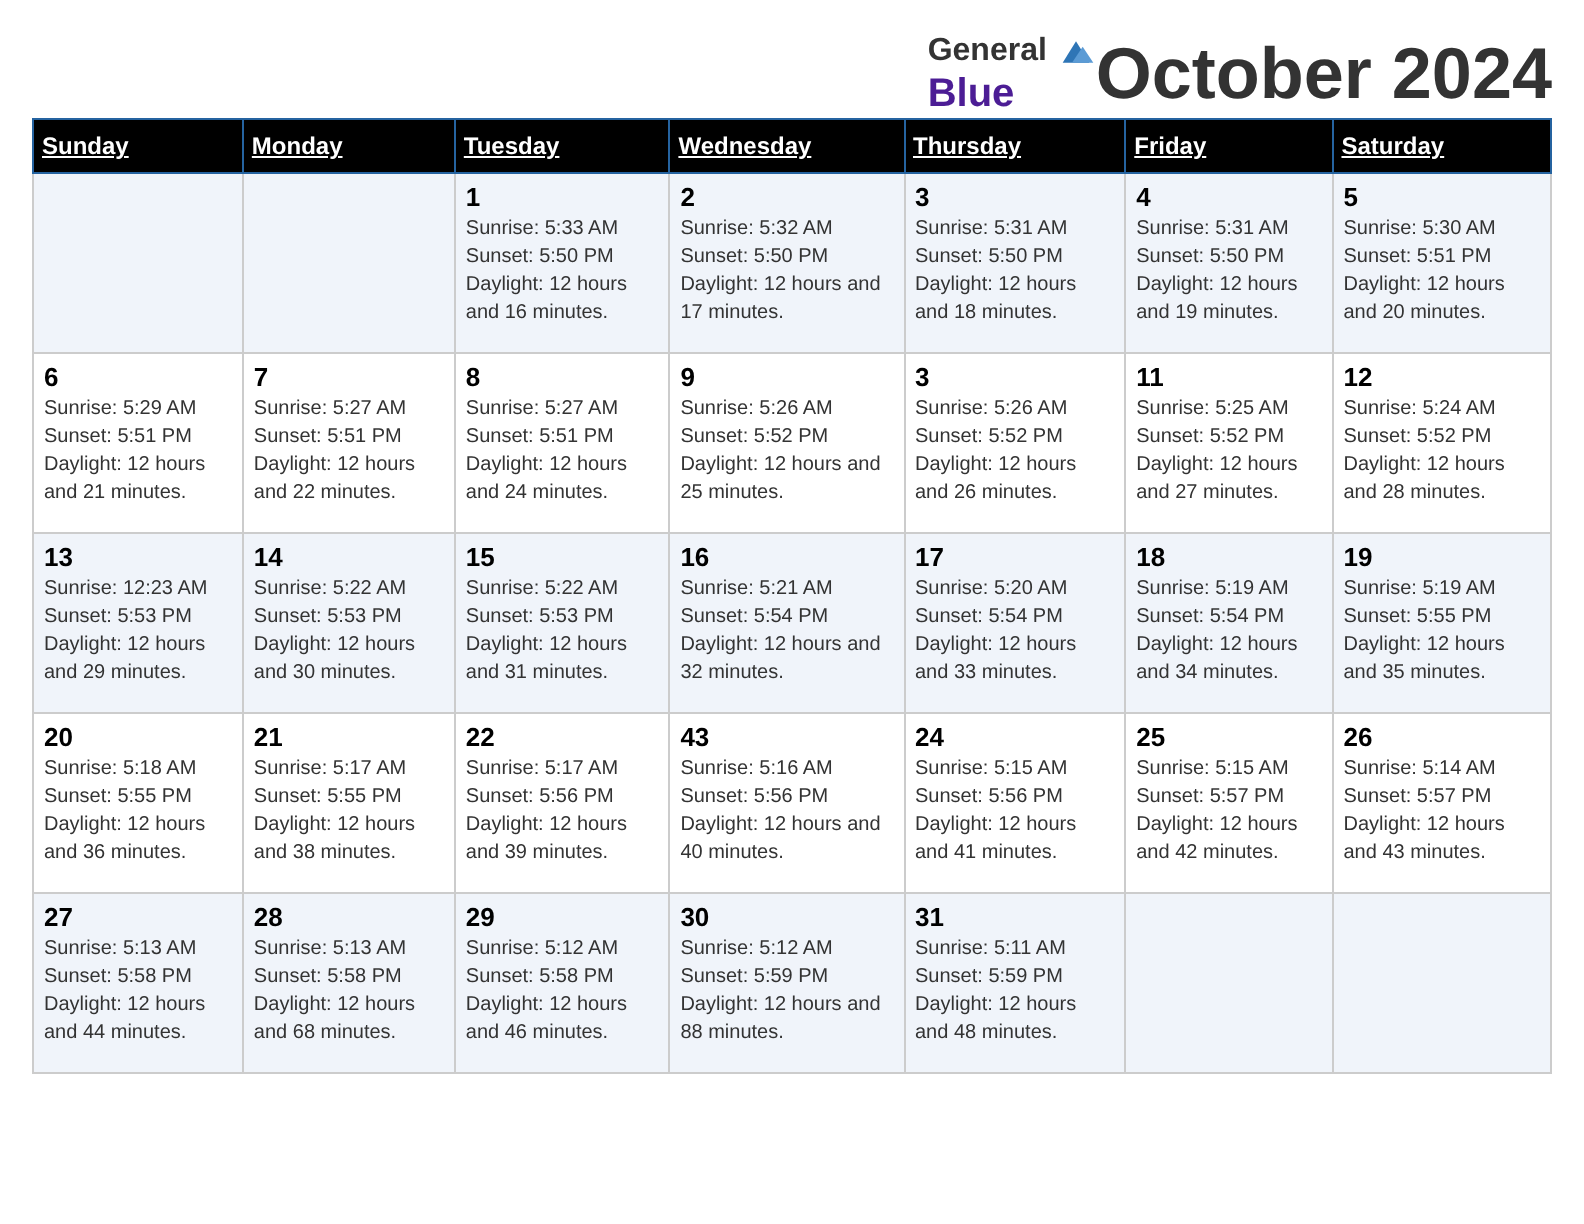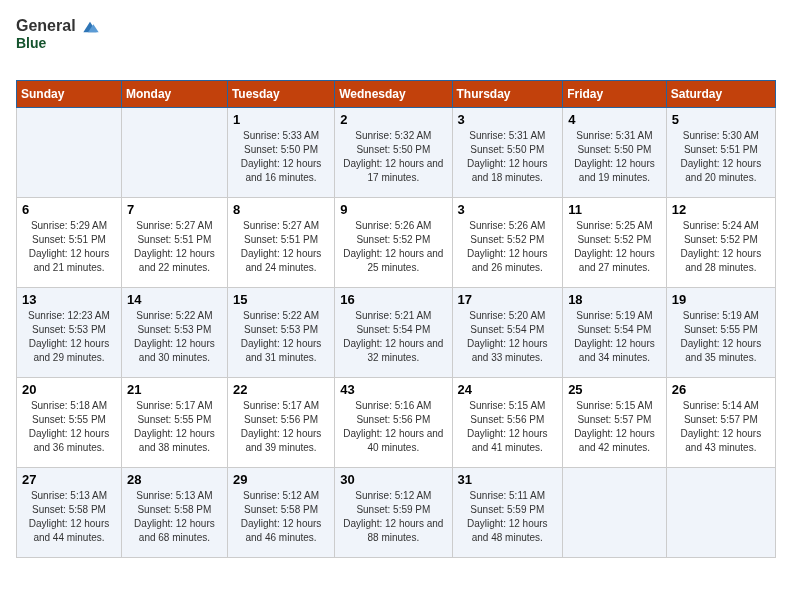--- a/index.html
+++ b/index.html
@@ -5,23 +5,23 @@
     * { margin: 0; padding: 0; box-sizing: border-box; }
     body {
       font-family: Arial, sans-serif;
       background: #fff;
       width: 792px;
       min-height: 612px;
       padding: 16px;
     }
     .header {
       display: flex;
-      justify-content: space-between;
+      justify-content: flex-end;
       align-items: flex-start;
-      margin-bottom: 28px;
+      margin-bottom: 0;
     }
     .logo {
       display: flex;
       align-items: center;
     }
     .title-block {
       text-align: right;
     }
     .month-title {
       font-size: 36px;
@@ -31,22 +31,23 @@
     .subtitle {
       font-size: 14px;
       color: #555;
     }
     table {
       width: 100%;
       border-collapse: collapse;
       font-size: 11px;
     }
     thead tr {
-      background-color: #c2410c;
+      background-color: #000000;
       color: white;
+      text-decoration: underline;
     }
     thead th {
       padding: 6px 4px;
       text-align: left;
       font-size: 12px;
       font-weight: bold;
       border: 1px solid #2563a0;
     }
     tbody tr {
       vertical-align: top;
@@ -66,45 +67,45 @@
     .day-number {
       font-weight: bold;
       font-size: 13px;
       display: block;
       margin-bottom: 2px;
     }
     .day-info {
       font-size: 10px;
       color: #333;
       line-height: 1.4;
-      text-align: center;
     }
     .empty {
       background-color: inherit;
     }
   </style>
 </head>
 <body>
 
 <div class="header">
   <div class="logo">
     <div>
       <div style="font-size:16px;font-weight:bold;color:#333;line-height:1.2;">
         <span>General</span>
         <svg style="width:20px;height:16px;display:inline-block;vertical-align:middle;" viewBox="0 0 30 24">
           <polygon points="5,20 15,4 25,20" fill="#2e75b6"></polygon>
           <polygon points="12,20 20,8 28,20" fill="#5b9bd5"></polygon>
         </svg>
       </div>
-      <div style="font-size:14px;font-weight:bold;color:#14532d;line-height:1.2;">
+      <div style="font-size:20px;font-weight:bold;color:#4c1d95;line-height:1.2;">
         <span>Blue</span>
       </div>
     </div>
   </div>
   <div class="title-block">
+    <div class="month-title">October 2024</div>
   </div>
 </div>
 
 <table>
   <thead>
     <tr>
     <th>Sunday</th>
         <th>Monday</th>
         <th>Tuesday</th>
         <th>Wednesday</th>

